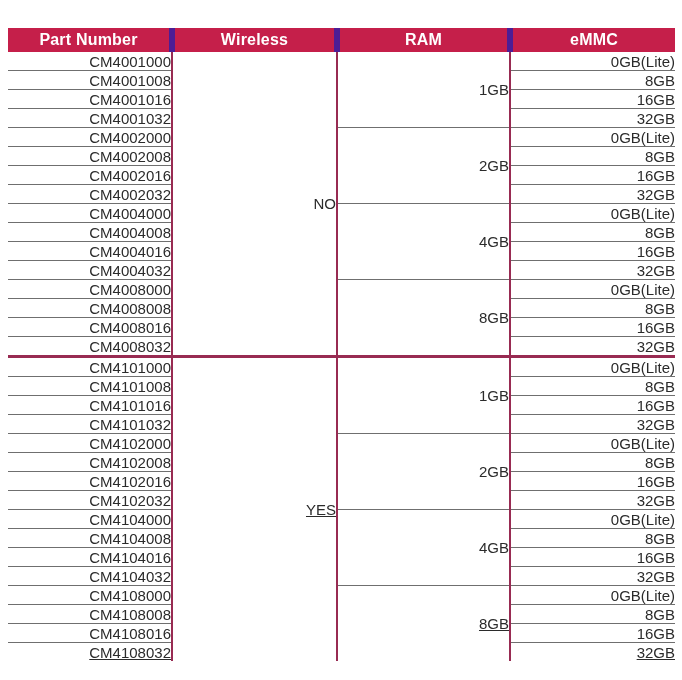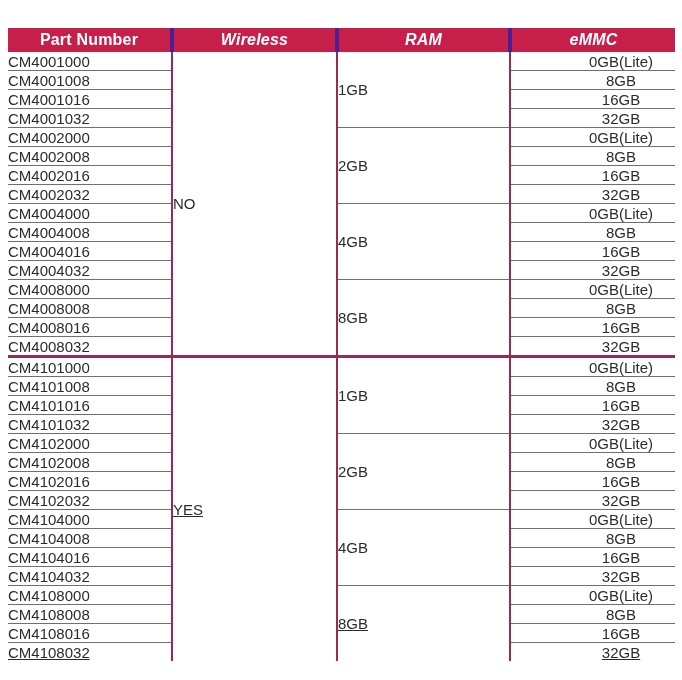--- a/index.html
+++ b/index.html
@@ -27,34 +27,34 @@
   th {
     background: var(--header-bg, #C51F4A);
     color: var(--header-text, #ffffff);
     font-size: 16px;
     font-weight: bold;
     height: 24px;
     padding: 0;
     text-align: center;
     letter-spacing: 0.2px;
   }
-  th + th { border-left: 4px solid #4c1d95; font-style: italic; }
+  th + th { border-left: 6px solid #4c1d95; }
 
   td {
     padding: 0;
     height: 18px;
     font-size: 15px;
     color: var(--body-text, #2B2B2B);
     border-bottom: 1px solid var(--row-line, #6F6F6F);
     vertical-align: middle;
     white-space: nowrap;
   }
-  td.part, td.wifi, td.ram { text-align: left; }
+  td.part, td.wifi, td.ram { text-align: right; }
   td.wifi, td.ram, td.emmc { border-left: 2px solid var(--grid-red, #982B52); }
-  td.emmc { text-align: center; padding-left: 56px; }
+  td.emmc { text-align: right; padding-left: 56px; }
   td.last { border-bottom: none; text-decoration: underline; }
   tr.group-divider td { border-top: 3px solid var(--grid-red, #982B52); }
 </style>
 </head>
 <body>
 
 <div class="page">
   <table class="variants">
     <colgroup>
       <col class="c-part">

